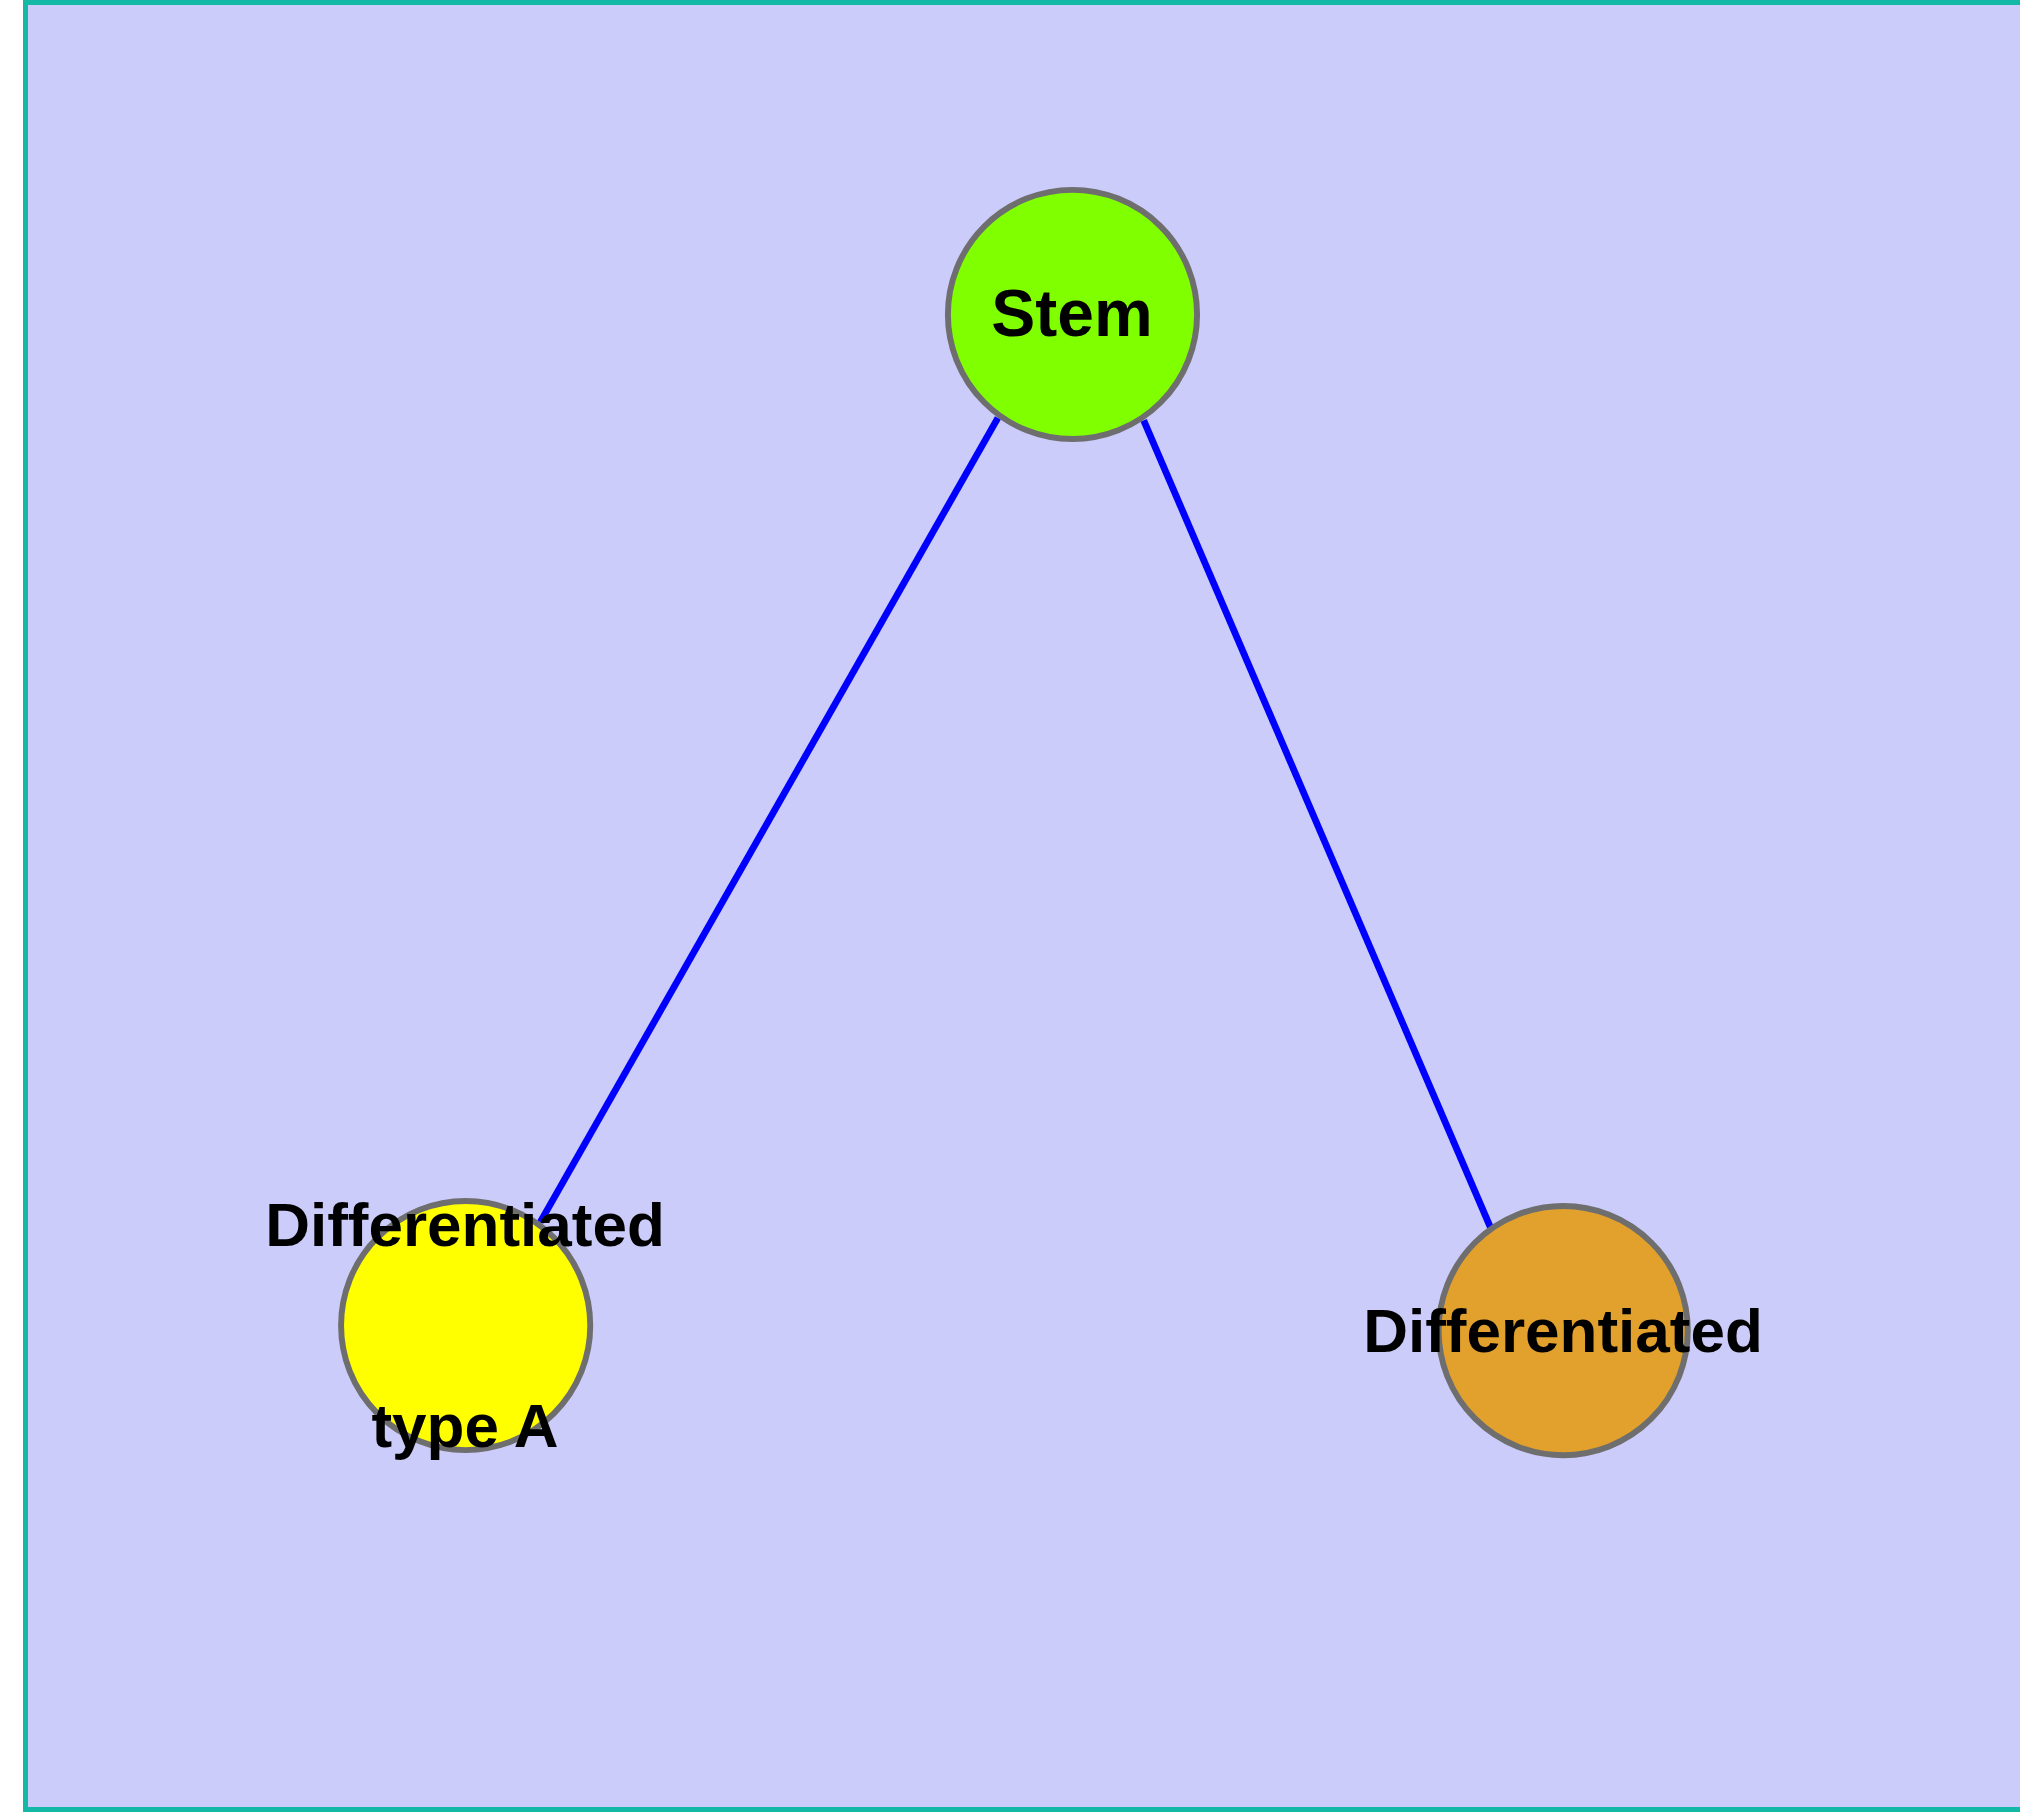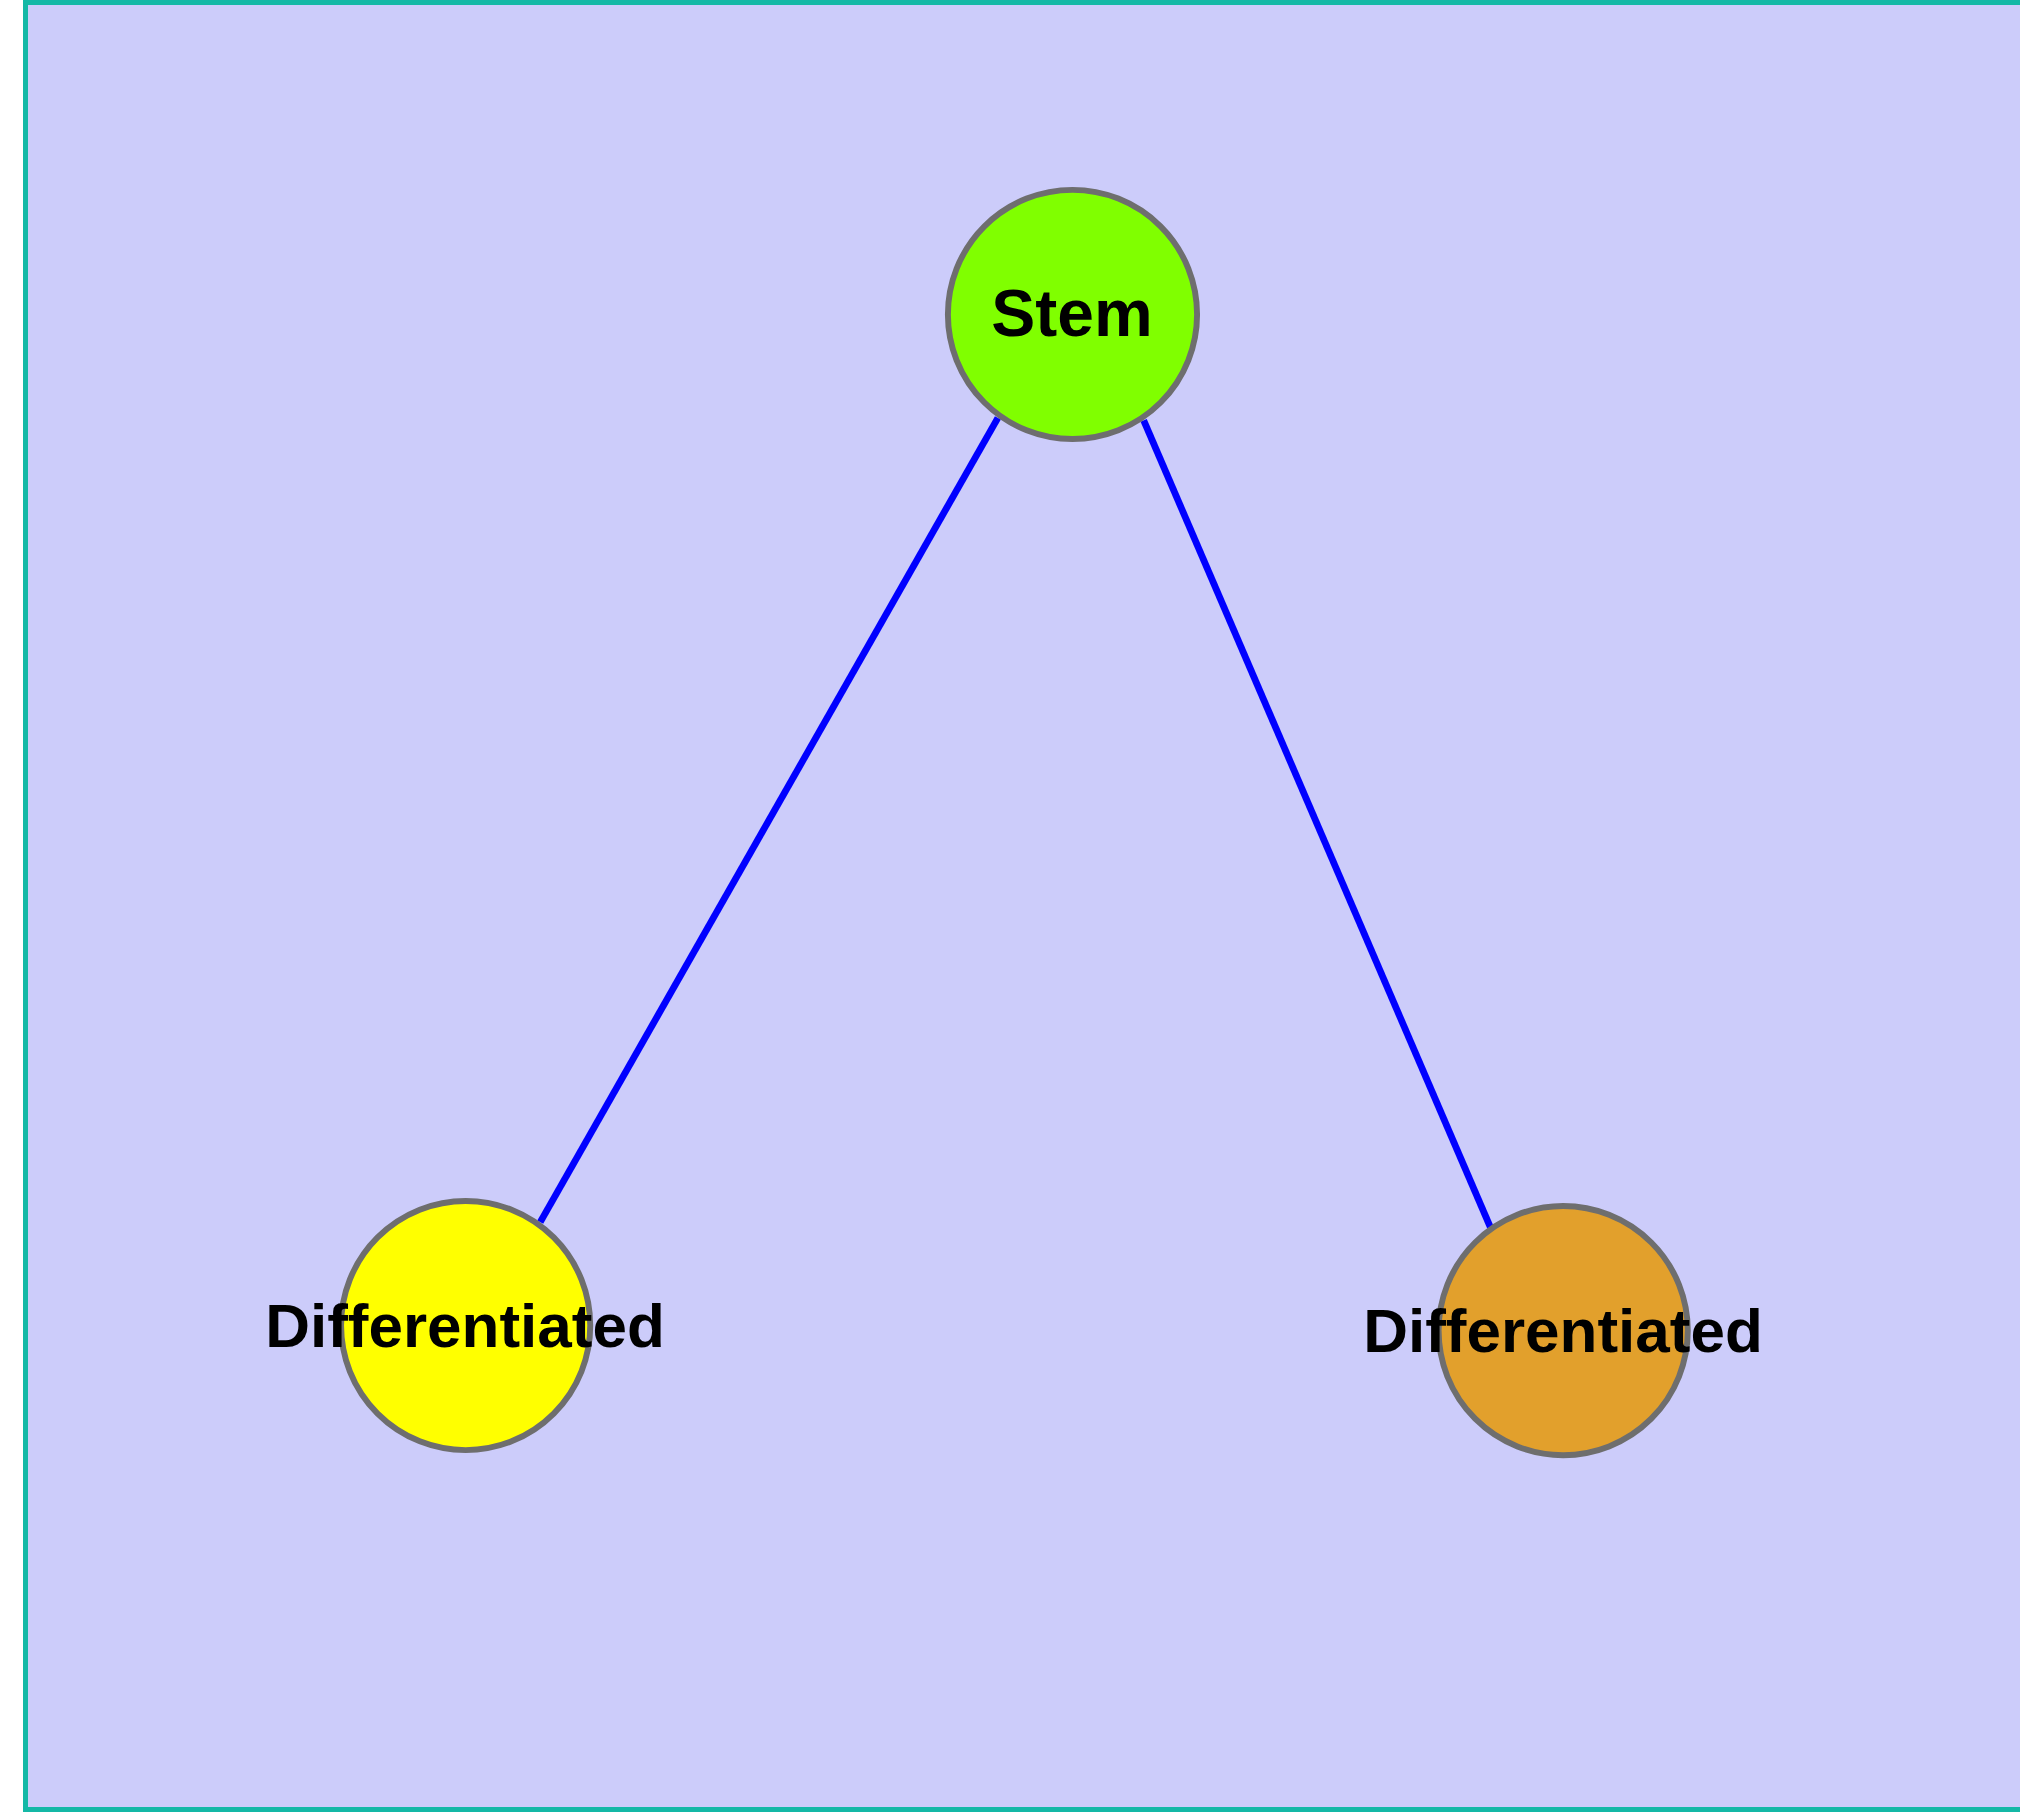--- a/index.html
+++ b/index.html
@@ -78,20 +78,21 @@
       <circle cx="1238" cy="371" r="147" fill="#80ff00" stroke="#6e6e6e" stroke-width="7"></circle>
       <circle cx="522" cy="1564" r="147" fill="#ffff00" stroke="#6e6e6e" stroke-width="7"></circle>
       <circle cx="1817" cy="1570" r="147" fill="#e2a02c" stroke="#6e6e6e" stroke-width="7"></circle>
     </g>
   </svg>
 
   <div class="node-label label-stem">Stem</div>
 
   <div class="node-label label-a">
     <div>Differentiated</div>
+    <div>type A</div>
   </div>
 
   <div class="node-label label-b">
     <div>Differentiated</div>
   </div>
 
 </div>
 
 
 </body></html>

